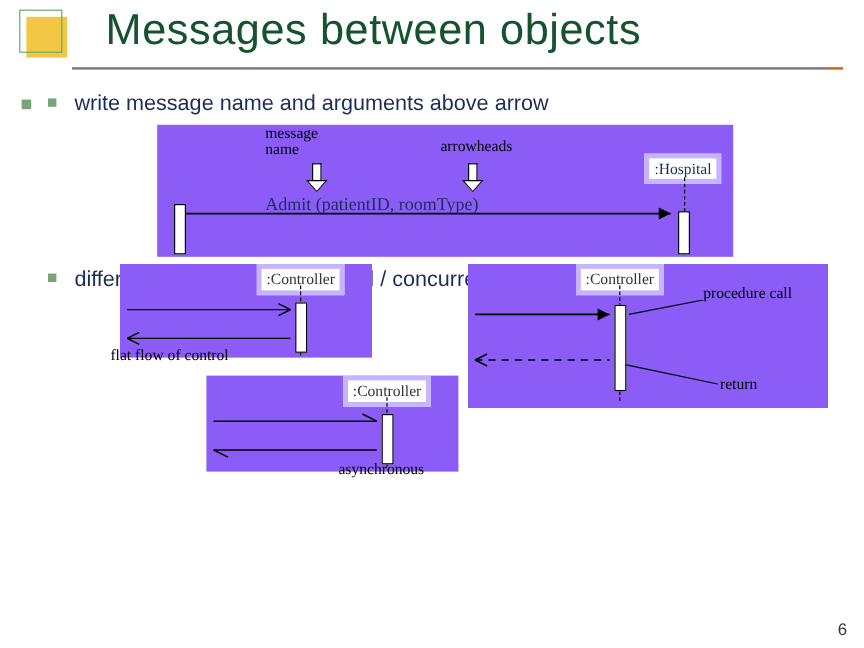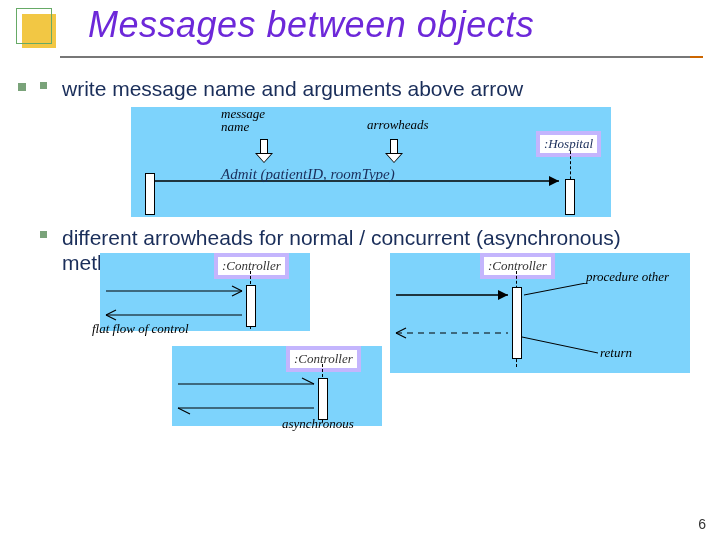--- a/index.html
+++ b/index.html
@@ -47,24 +47,23 @@
     right: 4px;
     bottom: 12px;
     height: 2px;
     background: linear-gradient(to right, #777 0%, #777 96%, #c60 96%, #c60 98%, transparent 98%);
   }
   .title-text {
     position: absolute;
     left: 88px;
     top: 4px;
     font-size: 36px;
-    color: #6d28d9;
+    color: #14532d;
     font-weight: 400;
     letter-spacing: 0.5px;
-    font-style: italic;
   }
   ul.lvl1 {
     list-style: none;
     margin: 6px 18px 0 18px;
     padding: 0;
   }
   ul.lvl1 > li {
     position: relative;
     padding-left: 22px;
     font-size: 20px;
@@ -72,42 +71,41 @@
     line-height: 1.2;
   }
   ul.lvl2 {
     list-style: none;
     margin: 6px 0 0 0;
     padding: 0;
   }
   ul.lvl2 > li {
     position: relative;
     padding-left: 22px;
-    font-size: 21px;
+    font-size: 18px;
     color: #1a2e5a;
     line-height: 1.2;
     margin-top: 2px;
   }
   .sq-bullet {
     position: absolute;
     left: 0;
     top: 7px;
     width: 8px;
     height: 8px;
     background: #7aa37a;
   }
   .sq-bullet.sm {
     width: 7px;
     height: 7px;
     top: 6px;
   }
   .figure {
     position: relative;
-    background: #7dd3fc;
-    font-style: italic;
+    background: #8b5cf6;
   }
   .fig1 {
     margin: 6px auto 8px auto;
     width: 480px;
     height: 110px;
   }
   .box {
     position: absolute;
     border: 4px solid #c4b5fd;
     background: #fff;
@@ -288,19 +286,19 @@
       <line x1="6" y1="12" x2="118" y2="12" stroke="#000" stroke-width="1.4"></line>
       <polygon points="118,12 108,7 108,17" fill="#000"></polygon>
 
       <line x1="6" y1="50" x2="118" y2="50" stroke="#000" stroke-width="1.2" stroke-dasharray="6,5"></line>
       <line x1="6" y1="50" x2="16" y2="45" stroke="#000" stroke-width="1.2"></line>
       <line x1="6" y1="50" x2="16" y2="55" stroke="#000" stroke-width="1.2"></line>
 
       <line x1="134" y1="12" x2="196" y2="0" stroke="#000" stroke-width="1"></line>
       <line x1="132" y1="54" x2="208" y2="70" stroke="#000" stroke-width="1"></line>
     </svg>
-    <div class="lbl" style="left:196px; top:16px;">procedure other</div>
+    <div class="lbl" style="left:196px; top:16px;">procedure call</div>
     <div class="lbl" style="left:210px; top:92px;">return</div>
   </div>
 
 </div>
 
 <div class="page-number">6</div>
 
 </body></html>

